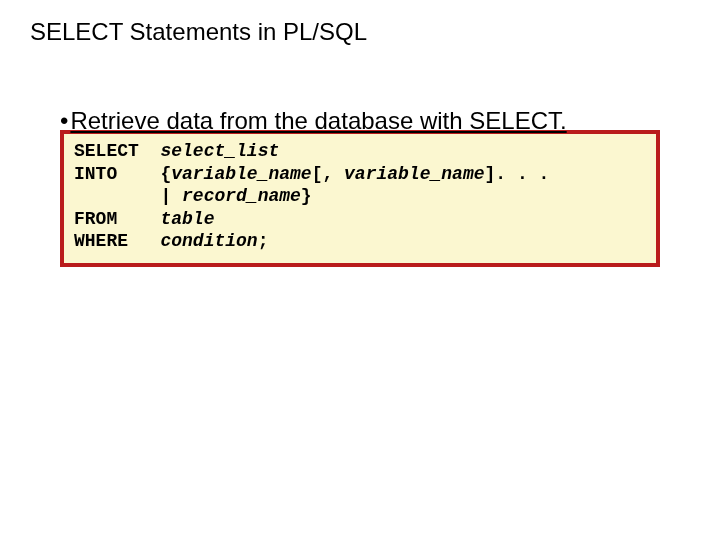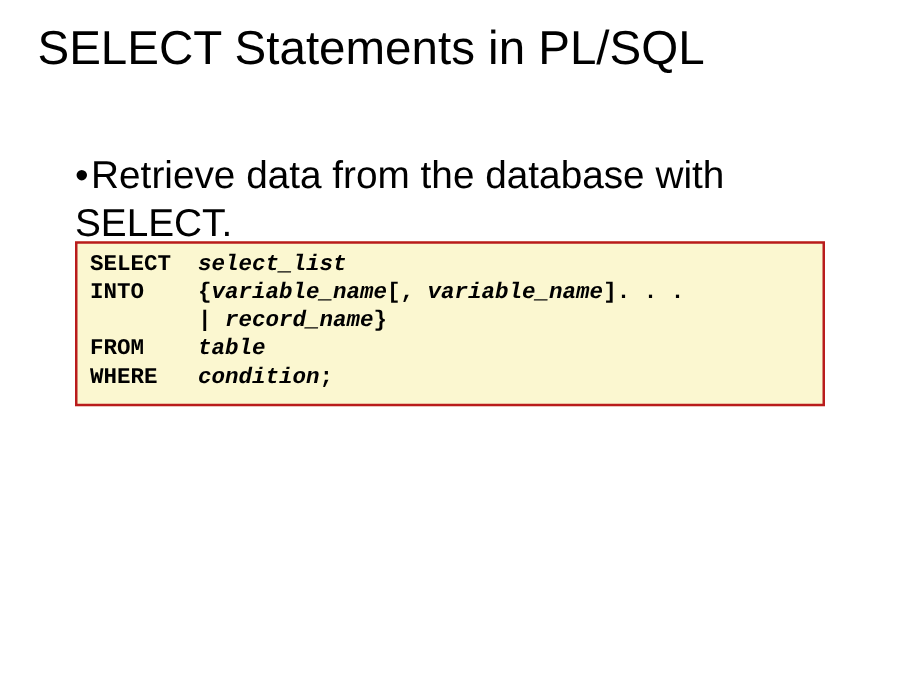--- a/index.html
+++ b/index.html
@@ -6,40 +6,41 @@
   body {
     width: 720px;
     height: 540px;
     background: #fff;
     font-family: Arial, Helvetica, sans-serif;
     color: #000;
     position: relative;
     overflow: hidden;
   }
   .title {
-    font-size: 38px;
+    font-size: 24px;
     font-weight: 400;
     padding: 18px 30px 0 30px;
     letter-spacing: 0px;
   }
   .content {
     padding: 60px 60px 0 60px;
   }
   .bullet {
-    font-size: 31px;
+    font-size: 24px;
     line-height: 1.25;
     margin-bottom: 2px;
+    text-decoration: underline;
   }
   .bullet .dot {
     display: inline-block;
     margin-right: 2px;
   }
   .code-box {
     margin-top: -8px;
-    border: 2px solid #b91c1c;
+    border: 4px solid #b91c1c;
     background: #fbf7d0;
     padding: 6px 10px 10px 10px;
     font-family: "Courier New", Courier, monospace;
     font-size: 18px;
     line-height: 1.25;
     font-weight: bold;
     white-space: pre;
   }
   .code-box .kw { font-style: normal; }
   .code-box .it { font-style: italic; }

